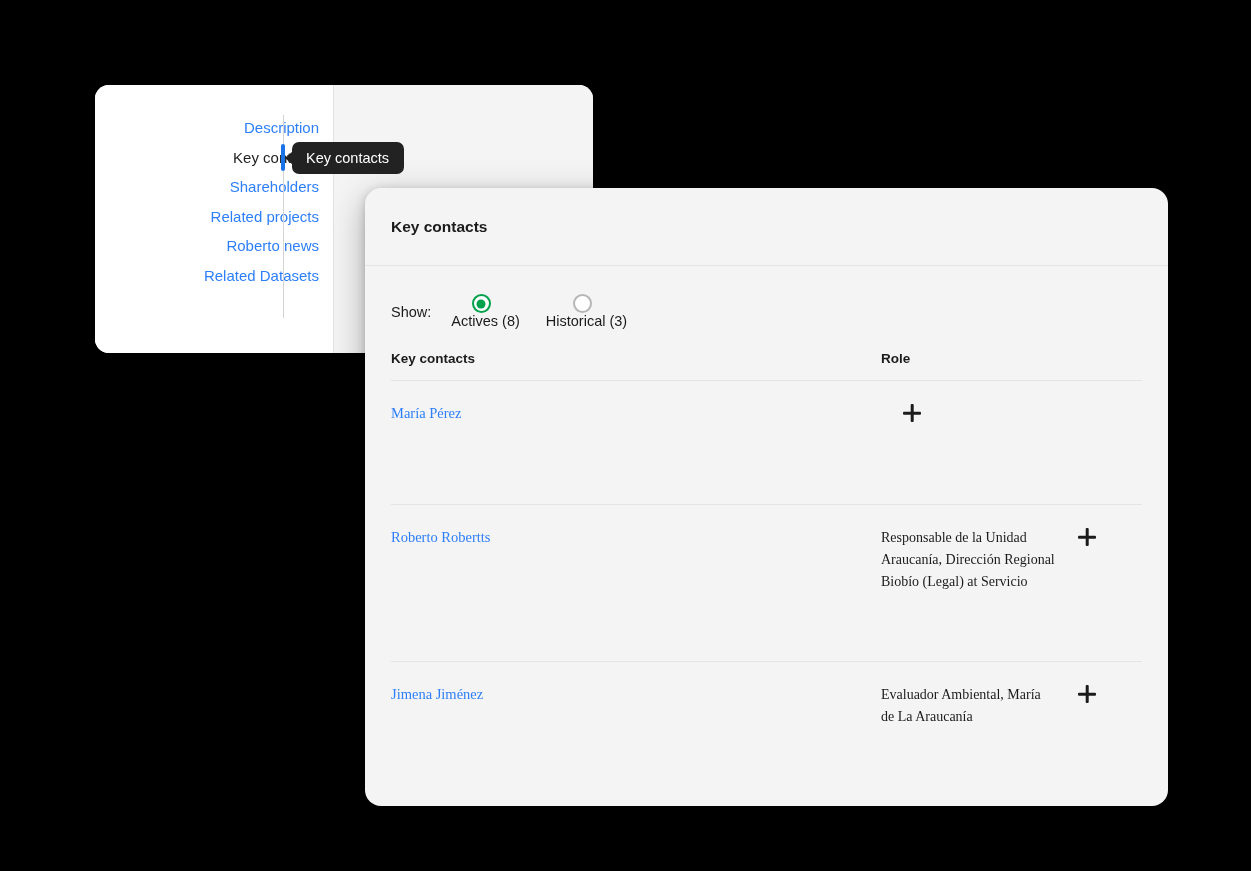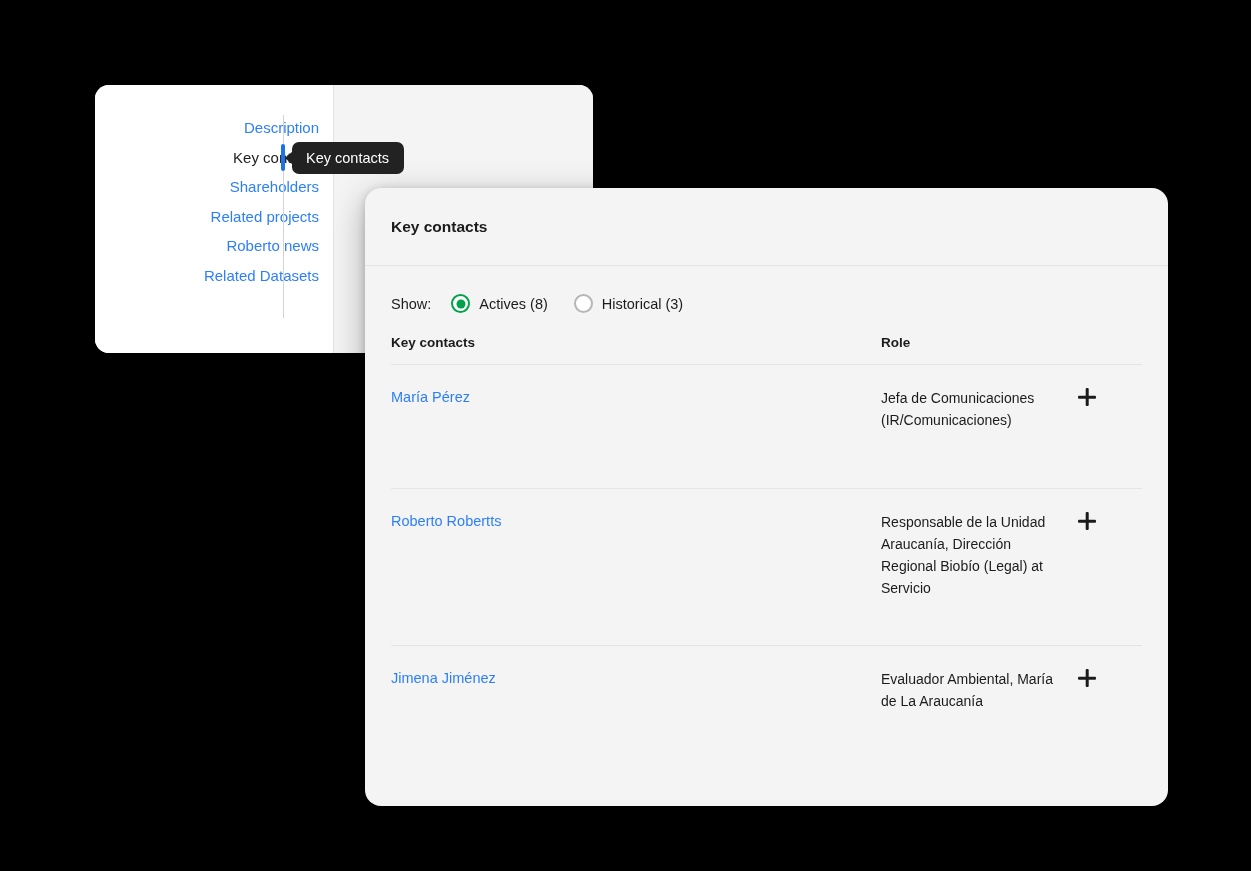--- a/index.html
+++ b/index.html
@@ -152,20 +152,21 @@
     font-size: 14.5px;
     color: #1b1b1b;
     margin-right: 20px;
   }
 
   .radio-option {
     display: flex;
     align-items: center;
     margin-right: 26px;
     cursor: pointer;
+    flex-direction: column;
   }
 
   .radio-dot {
     width: 19px;
     height: 19px;
     border-radius: 50%;
     border: 2px solid #b6b6b6;
     background: #ffffff;
     margin-right: 9px;
     flex: none;
@@ -215,20 +216,21 @@
 
   .col-name { width: 490px; flex: none; }
   .col-role { flex: 1; }
   .col-action { width: 40px; flex: none; }
 
   .table-row {
     display: flex;
     border-bottom: 1px solid #e4e4e4;
     padding: 22px 0 0 0;
     min-height: 0;
+    font-family: Liberation Serif, serif;
   }
 
   .table-row.r1 { height: 124px; }
   .table-row.r2 { height: 157px; }
   .table-row.r3 { height: 110px; border-bottom: none; }
 
   .cell-name {
     font-size: 14.5px;
     color: #2d7ff9;
     cursor: pointer;
@@ -330,21 +332,20 @@
     <div class="table-head">
       <div class="th col-name">Key contacts</div>
       <div class="th col-role">Role</div>
       <div class="th col-action"></div>
     </div>
 
     <div class="table-row r1">
       <div class="col-name">
         <span class="cell-name">María Pérez</span>
       </div>
-      <div class="col-role cell-role">Jefa de Comunicaciones (IR/Comunicaciones)</div>
       <div class="col-action cell-action">
         <span class="plus-icon"></span>
       </div>
     </div>
 
     <div class="table-row r2">
       <div class="col-name">
         <span class="cell-name">Roberto Robertts</span>
       </div>
       <div class="col-role cell-role">Responsable de la Unidad Araucanía, Dirección Regional Biobío (Legal) at Servicio</div>

